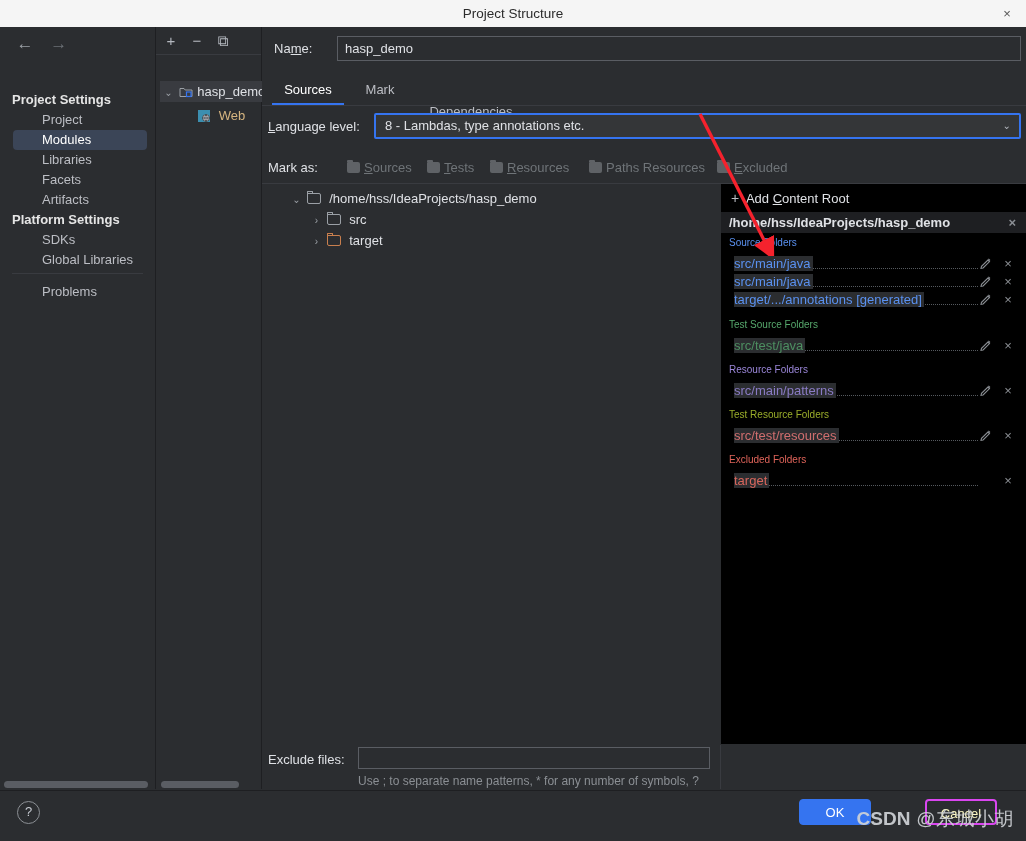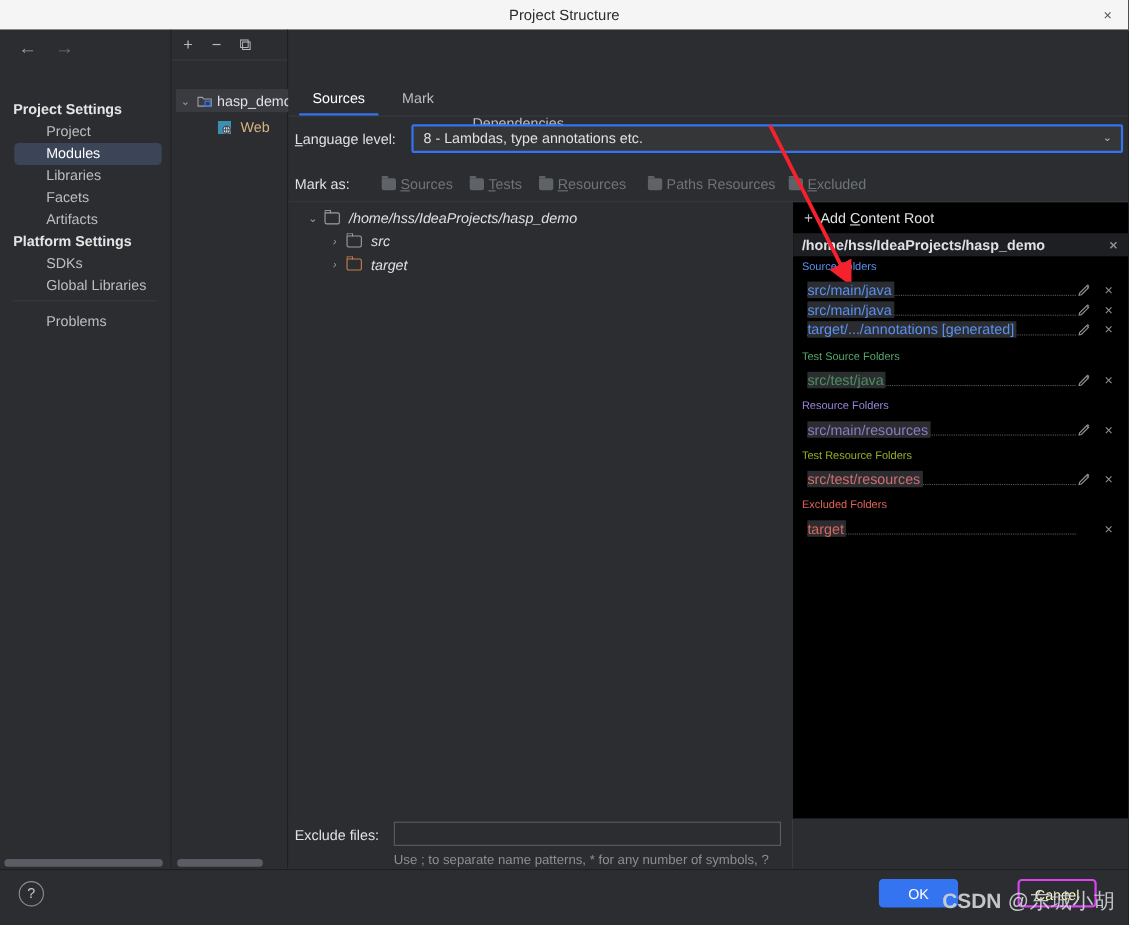--- a/index.html
+++ b/index.html
@@ -287,25 +287,24 @@
     left: 0; top: -2px;
     width: 6px; height: 2px;
     background: #5f6266;
     border-radius: 1px 1px 0 0;
   }
   .uline { text-decoration: underline; }
 
   
   .croot-tree {
     position: absolute;
-    left: 4px; top: 157px;
+    left: 16px; top: 157px;
     width: 458px; height: 560px;
     background: #2b2d30;
     border-right: 1px solid #393b40;
-    font-style: italic;
   }
   .ctree-row {
     position: absolute;
     height: 21px;
     line-height: 21px;
     white-space: nowrap;
     font-size: 13px;
     color: #dfe1e5;
     cursor: pointer;
   }
@@ -584,20 +583,24 @@
         <span style="color:#d6b580;padding-left:4px;">Web</span>
       </div>
 
       <div class="hscroll-track" style="left:0; top:753px; width:105px;">
         <div class="hscroll" style="left:5px; top:1px; width:78px;"></div>
       </div>
     </div>
 
     <div class="content">
 
+      <div class="name-row">
+        <span class="label lbl-name">Na<span class="uline">m</span>e:</span>
+        <input class="text-input" id="name-input" type="text" value="hasp_demo" style="">
+      </div>
 
       <div class="tabs">
         <div class="tab active" style="left:10px; width:72px;">Sources</div>
         <div class="tab" style="left:93px; width:50px;">Mark</div>
         <div class="tab" style="left:157px; width:104px;margin-top:22px;">Dependencies</div>
       </div>
 
       <div class="lang-row">
         <span class="label lbl-lang"><span class="uline">L</span>anguage level:</span>
         <div class="combo">
@@ -690,21 +693,21 @@
           <span class="row-edit"><svg width="16" height="16" viewBox="0 0 16 16">
                 <path d="M3 12.4l.5-2 6.4-6.4 1.6 1.6L5.1 12 3 12.4z" fill="none" stroke="#8b8f94" stroke-width="1.1"></path>
                 <path d="M10.4 2.9l1.6 1.6" stroke="#8b8f94" stroke-width="1.1"></path>
               </svg></span>
           <span class="row-del">×</span>
         </div>
 
         <div class="sect-title" style="top:180px; color:#9a86d8;">Resource Folders</div>
         <div class="sect-item" style="top:198px; color:#8a7bc4;">
           <span class="dots"></span>
-          <span class="txt">src/main/resources</span>
+          <span class="txt">src/main/patterns</span>
           <span class="row-edit"><svg width="16" height="16" viewBox="0 0 16 16">
                 <path d="M3 12.4l.5-2 6.4-6.4 1.6 1.6L5.1 12 3 12.4z" fill="none" stroke="#8b8f94" stroke-width="1.1"></path>
                 <path d="M10.4 2.9l1.6 1.6" stroke="#8b8f94" stroke-width="1.1"></path>
               </svg></span>
           <span class="row-del">×</span>
         </div>
 
         <div class="sect-title" style="top:225px; color:#9aad2a;">Test Resource Folders</div>
         <div class="sect-item" style="top:243px; color:#d06e6e;">
           <span class="dots"></span>

